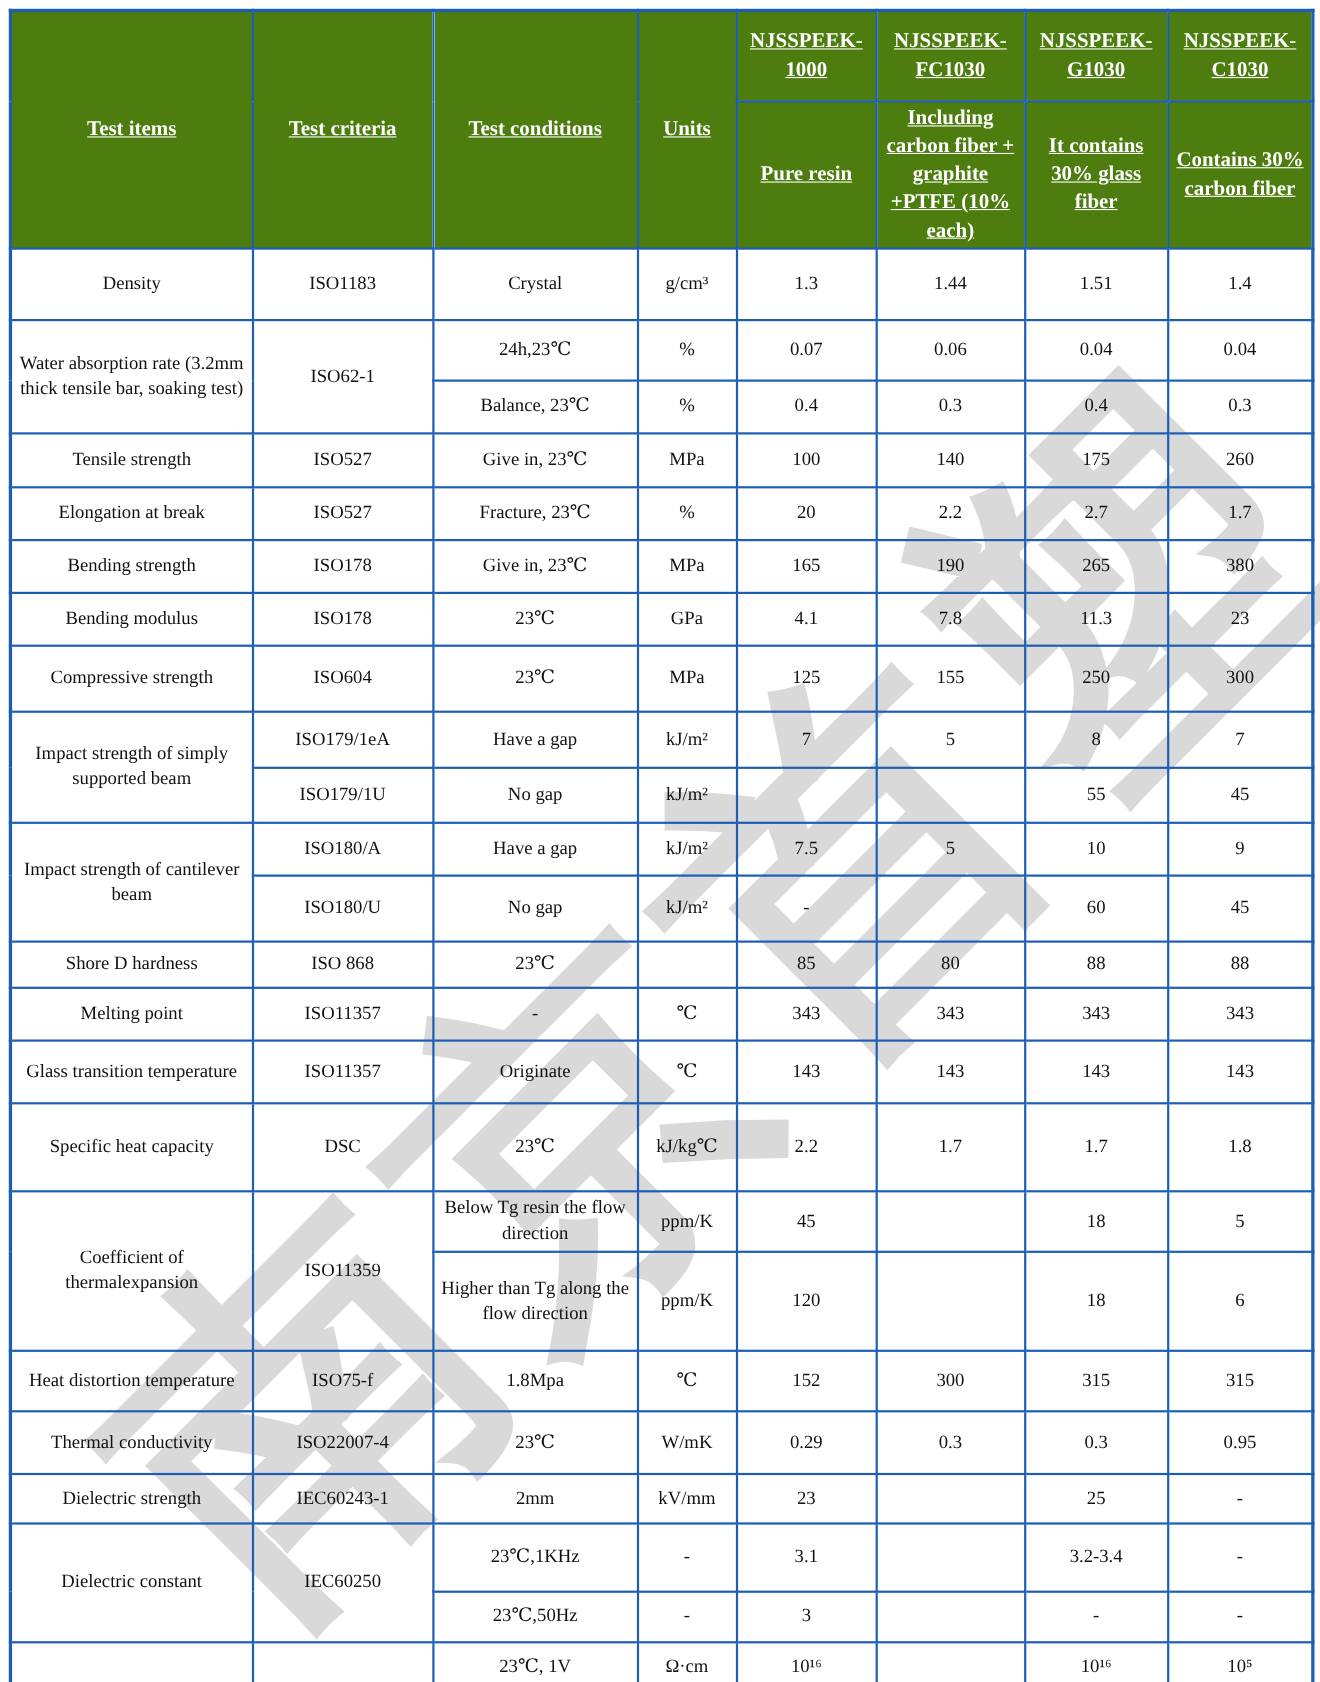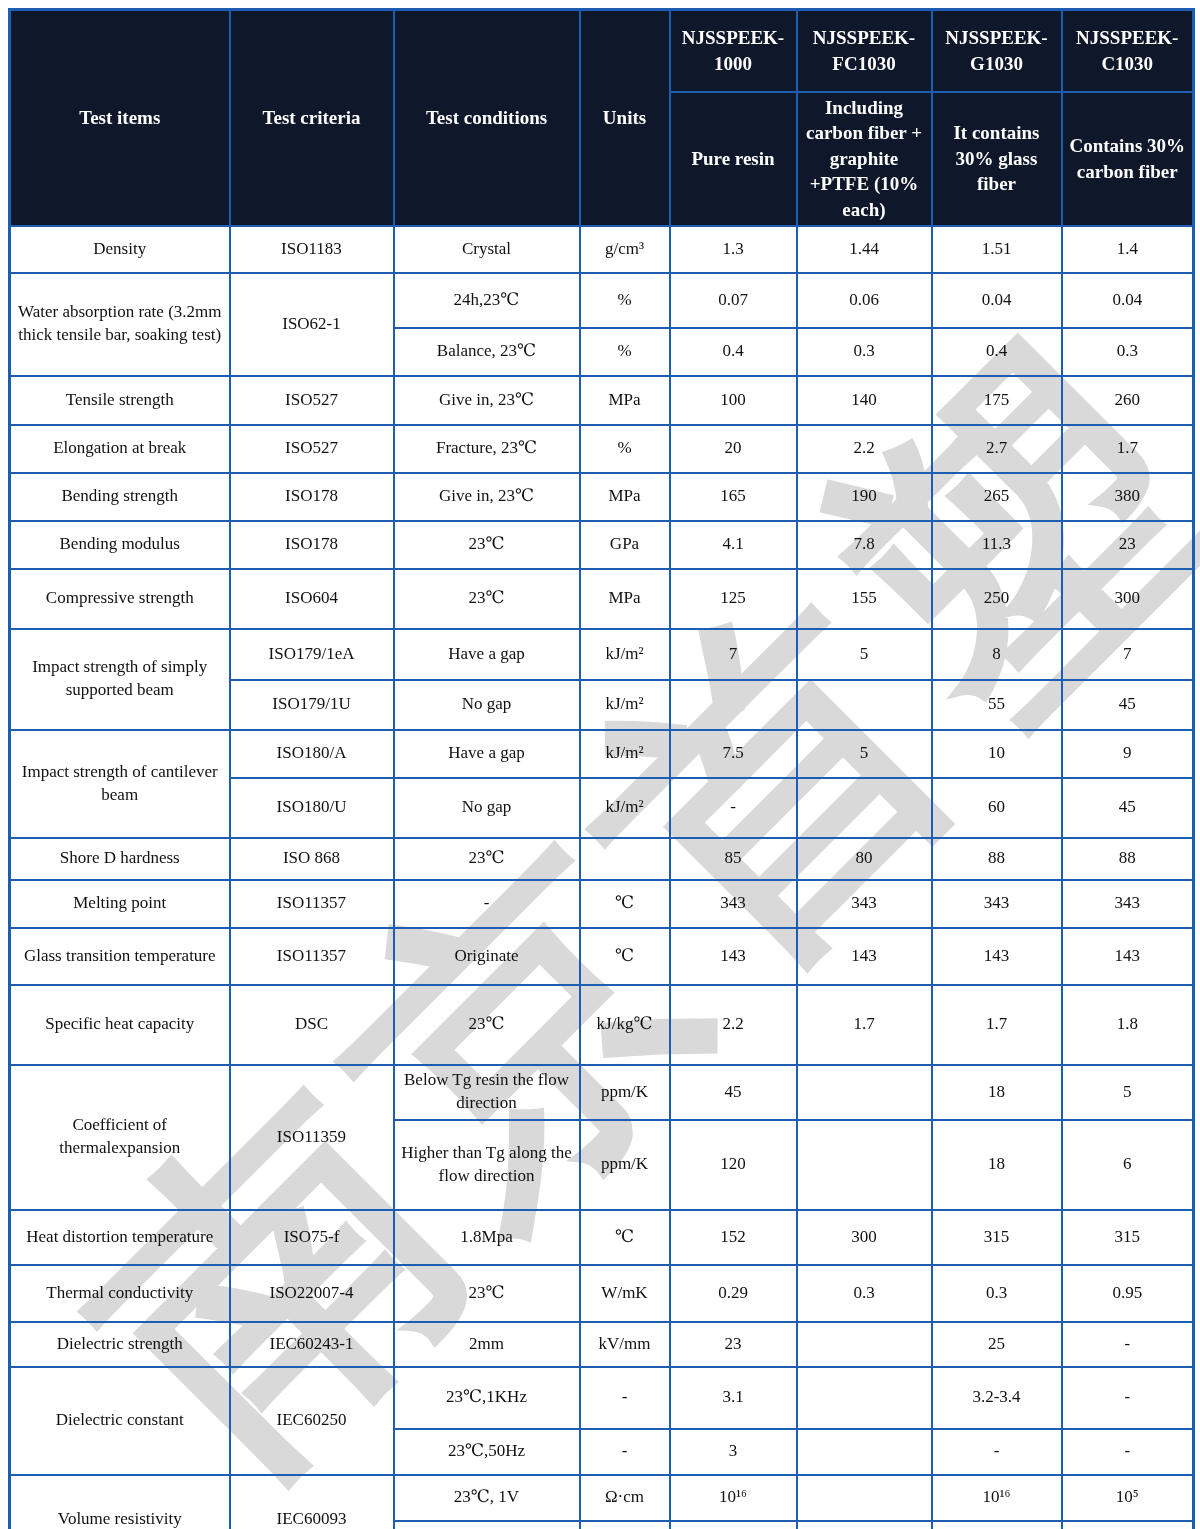--- a/index.html
+++ b/index.html
@@ -6,21 +6,21 @@
   .page{position:relative;width:1200px;height:1529px;background:#ffffff;overflow:hidden;
         font-family:"Liberation Serif","DejaVu Serif",serif;}
   .watermark{position:absolute;left:-40px;top:745px;width:1380px;height:330px;
              font-size:330px;line-height:330px;letter-spacing:20px;white-space:nowrap;
              color:#d9d9d9;transform:rotate(-45deg);transform-origin:center center;
              z-index:0;font-weight:bold;}
   table.spec{position:absolute;left:8px;top:8px;width:1184px;border-collapse:collapse;
              table-layout:fixed;z-index:1;border:3px solid #1d5eb3;}
   table.spec th, table.spec td{border:2px solid #1d5eb3;text-align:center;vertical-align:middle;
              padding:2px 4px;overflow:hidden;}
-  table.spec th{background:#0f172a;color:#ffffff;font-weight:bold;font-size:19px;line-height:1.35;}
+  table.spec th{background:#4d7c0f;color:#ffffff;font-weight:bold;font-size:19px;line-height:1.35;text-decoration:underline;}
   table.spec td{background:transparent;color:#111111;font-size:17px;line-height:1.35;}
   .desc{font-size:18px;margin-top:22px;}
   .cond-tall{line-height:1.9;}
 </style>
 </head>
 <body>
 
 <div class="page">
 
   <div class="watermark">南京首塑</div>
@@ -48,21 +48,21 @@
         <th>NJSSPEEK-C1030</th>
       </tr>
       <tr style="height:128px">
         <th class="desc">Pure resin</th>
         <th class="desc">Including carbon fiber + graphite +PTFE (10% each)</th>
         <th class="desc">It contains 30% glass fiber</th>
         <th class="desc">Contains 30% carbon fiber</th>
       </tr>
     </thead>
     <tbody>
-      <tr style="height:47px">
+      <tr style="height:65px">
         <td>Density</td>
         <td>ISO1183</td>
         <td>Crystal</td>
         <td>g/cm³</td>
         <td>1.3</td>
         <td>1.44</td>
         <td>1.51</td>
         <td>1.4</td>
       </tr>
       <tr style="height:55px">

